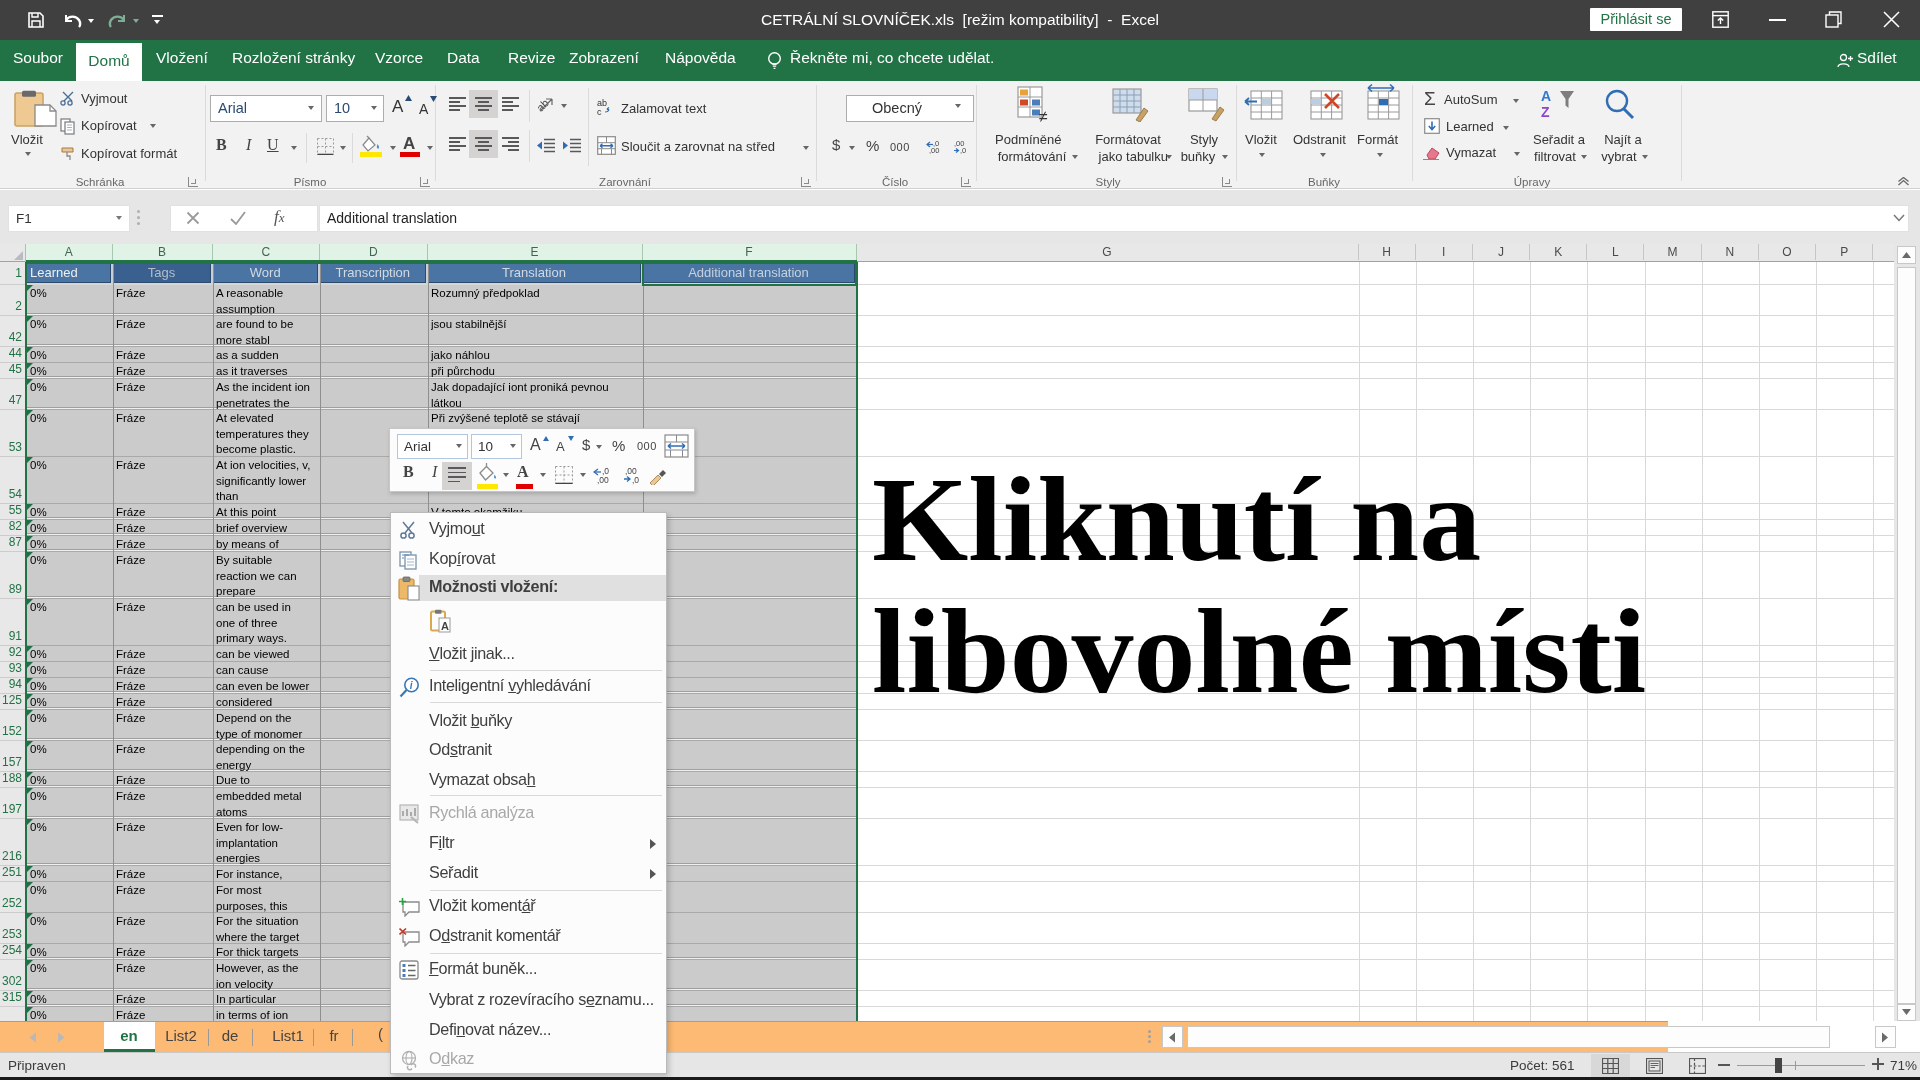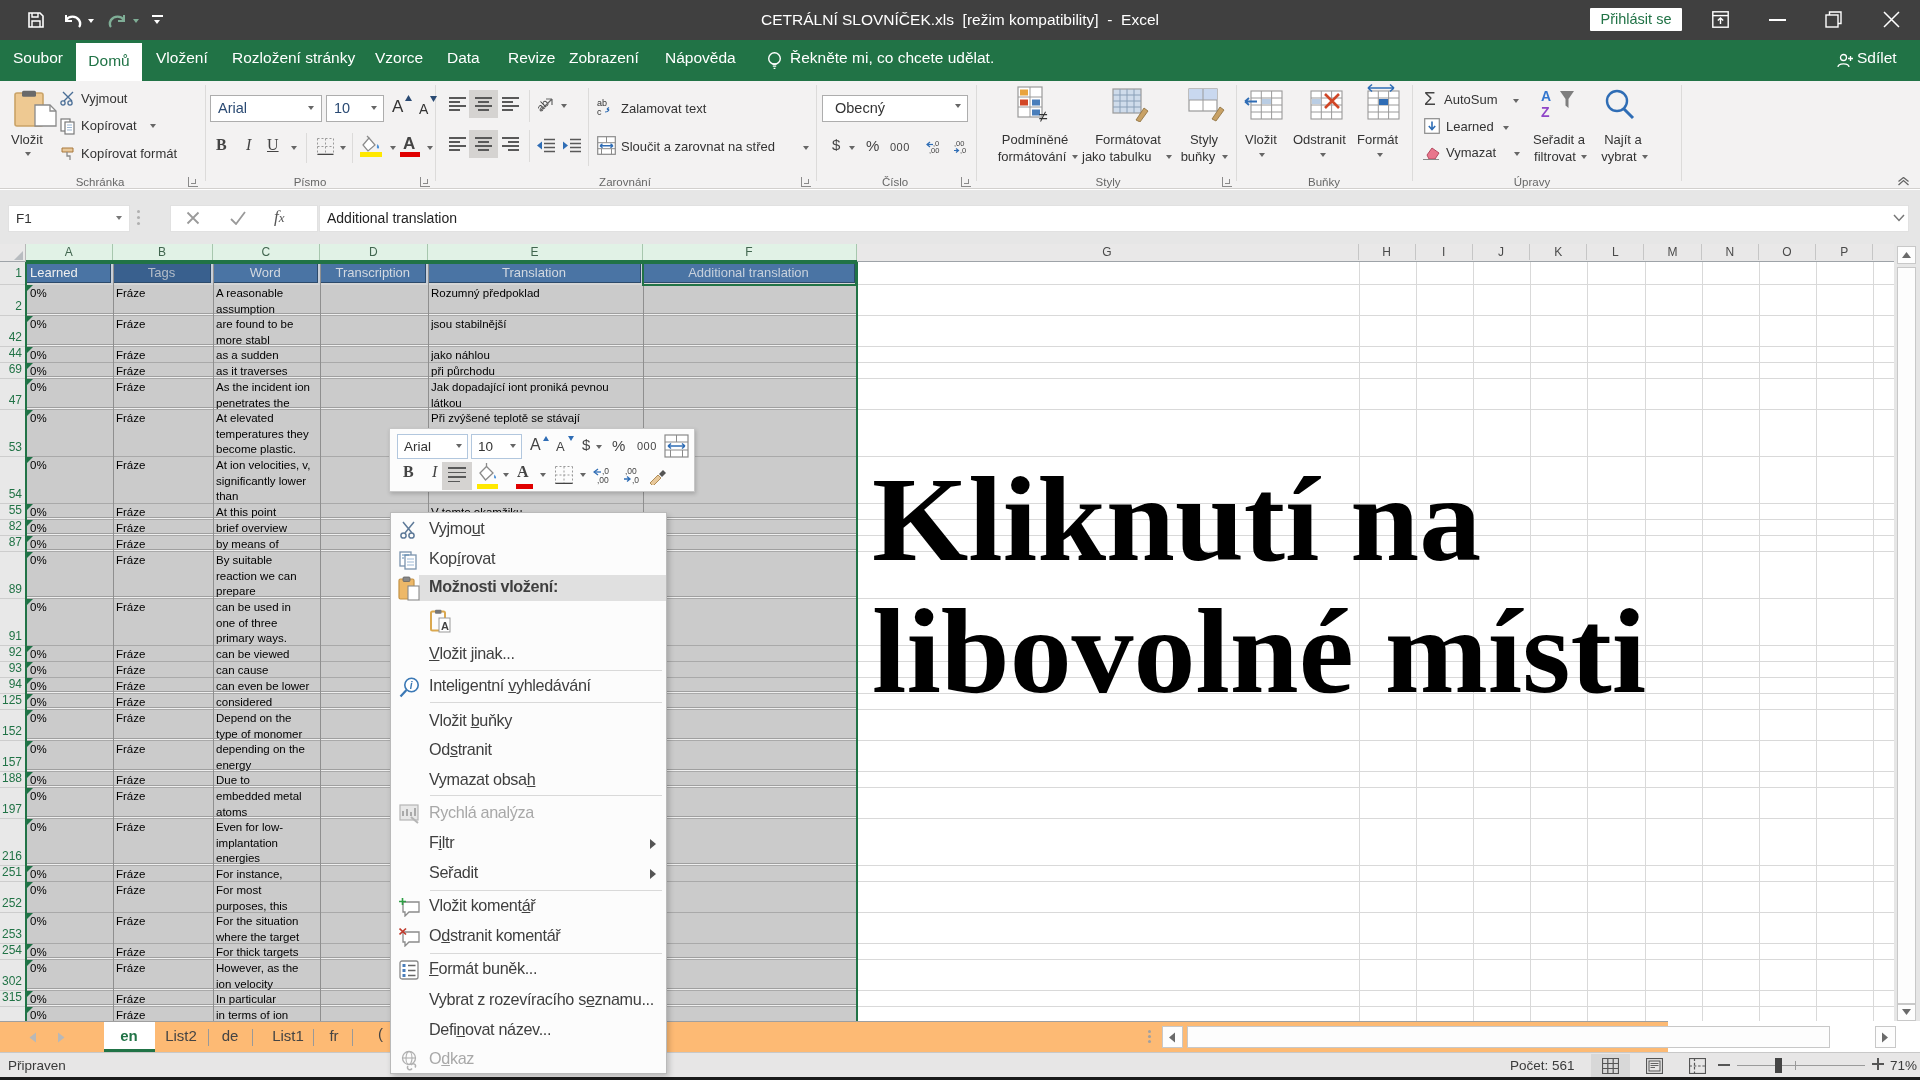--- a/index.html
+++ b/index.html
@@ -201,21 +201,21 @@
 <div class="abs rtext" style="left:621px;top:101px;">Zalamovat text</div>
 <svg class="abs" style="left:597px;top:136px" width="19" height="19" viewBox="0 0 19 19">
     <rect x="0.7" y="0.7" width="17.6" height="17.6" fill="#fff" stroke="#8a8a8a" stroke-width="1.2"></rect>
     <path d="M0.7 6.7 H18.3 M0.7 12.7 H18.3 M9.5 0.7 V6.7 M4.5 12.7 V18.3 M14.5 12.7 V18.3" stroke="#8a8a8a" stroke-width="1"></path>
     <path d="M3 9.7 H16 M3 9.7 L5.5 7.7 M3 9.7 L5.5 11.7 M16 9.7 L13.5 7.7 M16 9.7 L13.5 11.7" stroke="#2f6db5" stroke-width="1.4" fill="none"></path>
   </svg>
 <div class="abs rtext" style="left:621px;top:139px;">Sloučit a zarovnat na střed</div>
 <div class="dd" style="left:803px;top:146px;"></div>
 <div class="rlabel" style="left:565px;width:120px;">Zarovnání</div>
 <div class="launch" style="left:801px;top:177px;"></div>
-<div class="combo" style="left:822px;top:95px;width:146px;height:27px;line-height:25px;padding-left:12px;font-size:14.5px;color:#333;">Obecný</div>
+<div class="combo" style="left:846px;top:95px;width:128px;height:27px;line-height:25px;padding-left:25px;font-size:14.5px;color:#333;">Obecný</div>
 <div class="dd" style="left:955px;top:104px;"></div>
 <div class="abs" style="left:832px;top:136px;font-size:15px;color:#444;">$</div>
 <div class="dd" style="left:849px;top:146px;"></div>
 <div class="abs" style="left:866px;top:137px;font-size:15px;color:#444;">%</div>
 <div class="abs" style="left:890px;top:141px;font-size:11px;letter-spacing:0.5px;color:#444;">000</div>
 <svg class="abs" style="left:926px;top:139px" width="20" height="15" viewBox="0 0 20 15">
     <path d="M4 3 L1 5.5 L4 8" stroke="#2f6db5" stroke-width="1.2" fill="none"></path>
     <path d="M1 5.5 H7" stroke="#2f6db5" stroke-width="1.2"></path>
     <text x="7" y="7" font-size="7.5" fill="#444">,0</text>
     <text x="3" y="14" font-size="7.5" fill="#444">,00</text>
@@ -229,30 +229,30 @@
 <div class="launch" style="left:961px;top:177px;"></div>
 <svg class="abs" style="left:1017px;top:86px" width="37" height="37" viewBox="0 0 37 37">
     <rect x="1" y="1" width="24" height="30" fill="#fff" stroke="#9a9a9a" stroke-width="1.2"></rect>
     <path d="M1 11 H25 M1 21 H25 M13 1 V31" stroke="#9a9a9a" stroke-width="1"></path>
     <rect x="3" y="3.5" width="8" height="6" fill="#e8a33d"></rect>
     <rect x="3" y="13.5" width="8" height="6" fill="#d24726"></rect>
     <rect x="15" y="13.5" width="8" height="6" fill="#4a7ebb"></rect>
     <rect x="15" y="23.5" width="8" height="6" fill="#4a7ebb"></rect>
     <text x="22" y="36" font-size="16" fill="#333">≠</text>
   </svg>
-<div class="abs rtext" style="left:995px;top:132px;width:80px;text-align:center;">Podmíněné</div>
+<div class="abs rtext" style="left:995px;top:132px;width:80px;">Podmíněné</div>
 <div class="abs rtext" style="left:987px;top:149px;width:90px;text-align:center;">formátování</div>
 <div class="dd" style="left:1072px;top:155px;"></div>
 <svg class="abs" style="left:1112px;top:88px" width="38" height="34" viewBox="0 0 38 34">
     <rect x="1" y="1" width="28" height="24" fill="#cfdceb" stroke="#9a9a9a" stroke-width="1.2"></rect>
     <path d="M1 7 H29 M1 13 H29 M1 19 H29 M8 1 V25 M15 1 V25 M22 1 V25" stroke="#8aa0b8" stroke-width="1"></path>
     <path d="M24 32 L32 20 L36 23 L28 34 Z" fill="#c8a165" stroke="#8a6d3b" stroke-width="0.8"></path>
   </svg>
 <div class="abs rtext" style="left:1088px;top:132px;width:80px;text-align:center;">Formátovat</div>
-<div class="abs rtext" style="left:1082px;top:149px;width:86px;text-align:left;">jako tabulku</div>
+<div class="abs rtext" style="left:1082px;top:149px;width:86px;text-align:right;">jako tabulku</div>
 <div class="dd" style="left:1166px;top:155px;"></div>
 <svg class="abs" style="left:1188px;top:88px" width="38" height="34" viewBox="0 0 38 34">
     <rect x="1" y="1" width="28" height="22" fill="#fff" stroke="#9a9a9a" stroke-width="1.2"></rect>
     <rect x="1" y="1" width="28" height="11" fill="#c9d8ef"></rect>
     <path d="M1 12 H29 M15 1 V23" stroke="#9a9a9a" stroke-width="1"></path>
     <path d="M24 31 L32 19 L36 22 L28 33 Z" fill="#c8a165" stroke="#8a6d3b" stroke-width="0.8"></path>
   </svg>
 <div class="abs rtext" style="left:1172px;top:132px;width:64px;text-align:center;">Styly</div>
 <div class="abs rtext" style="left:1166px;top:149px;width:64px;text-align:center;">buňky</div>
 <div class="dd" style="left:1222px;top:155px;"></div>
@@ -633,21 +633,21 @@
 </div>
 <div class="abs" style="left:0;top:262px;width:26px;height:759px;background:#e8e8e8;">
 <div class="abs" style="left:0;top:0;width:26px;height:23px;border-bottom:1px solid #cdcdcd;font-size:12px;color:#217346;text-align:right;padding-right:4px;line-height:23px;">1</div>
 <div class="abs" style="left:0;top:23px;width:26px;height:31px;border-bottom:1px solid #cdcdcd;"></div>
 <div class="abs" style="left:0;top:37px;width:22px;font-size:12px;color:#217346;text-align:right;">2</div>
 <div class="abs" style="left:0;top:54px;width:26px;height:31px;border-bottom:1px solid #cdcdcd;"></div>
 <div class="abs" style="left:0;top:68px;width:22px;font-size:12px;color:#217346;text-align:right;">42</div>
 <div class="abs" style="left:0;top:85px;width:26px;height:16px;border-bottom:1px solid #cdcdcd;"></div>
 <div class="abs" style="left:0;top:84px;width:22px;font-size:12px;color:#217346;text-align:right;">44</div>
 <div class="abs" style="left:0;top:101px;width:26px;height:16px;border-bottom:1px solid #cdcdcd;"></div>
-<div class="abs" style="left:0;top:100px;width:22px;font-size:12px;color:#217346;text-align:right;">69</div>
+<div class="abs" style="left:0;top:100px;width:22px;font-size:12px;color:#217346;text-align:right;">45</div>
 <div class="abs" style="left:0;top:117px;width:26px;height:31px;border-bottom:1px solid #cdcdcd;"></div>
 <div class="abs" style="left:0;top:131px;width:22px;font-size:12px;color:#217346;text-align:right;">47</div>
 <div class="abs" style="left:0;top:148px;width:26px;height:47px;border-bottom:1px solid #cdcdcd;"></div>
 <div class="abs" style="left:0;top:178px;width:22px;font-size:12px;color:#217346;text-align:right;">53</div>
 <div class="abs" style="left:0;top:195px;width:26px;height:47px;border-bottom:1px solid #cdcdcd;"></div>
 <div class="abs" style="left:0;top:225px;width:22px;font-size:12px;color:#217346;text-align:right;">54</div>
 <div class="abs" style="left:0;top:242px;width:26px;height:16px;border-bottom:1px solid #cdcdcd;"></div>
 <div class="abs" style="left:0;top:241px;width:22px;font-size:12px;color:#217346;text-align:right;">55</div>
 <div class="abs" style="left:0;top:258px;width:26px;height:16px;border-bottom:1px solid #cdcdcd;"></div>
 <div class="abs" style="left:0;top:257px;width:22px;font-size:12px;color:#217346;text-align:right;">82</div>

